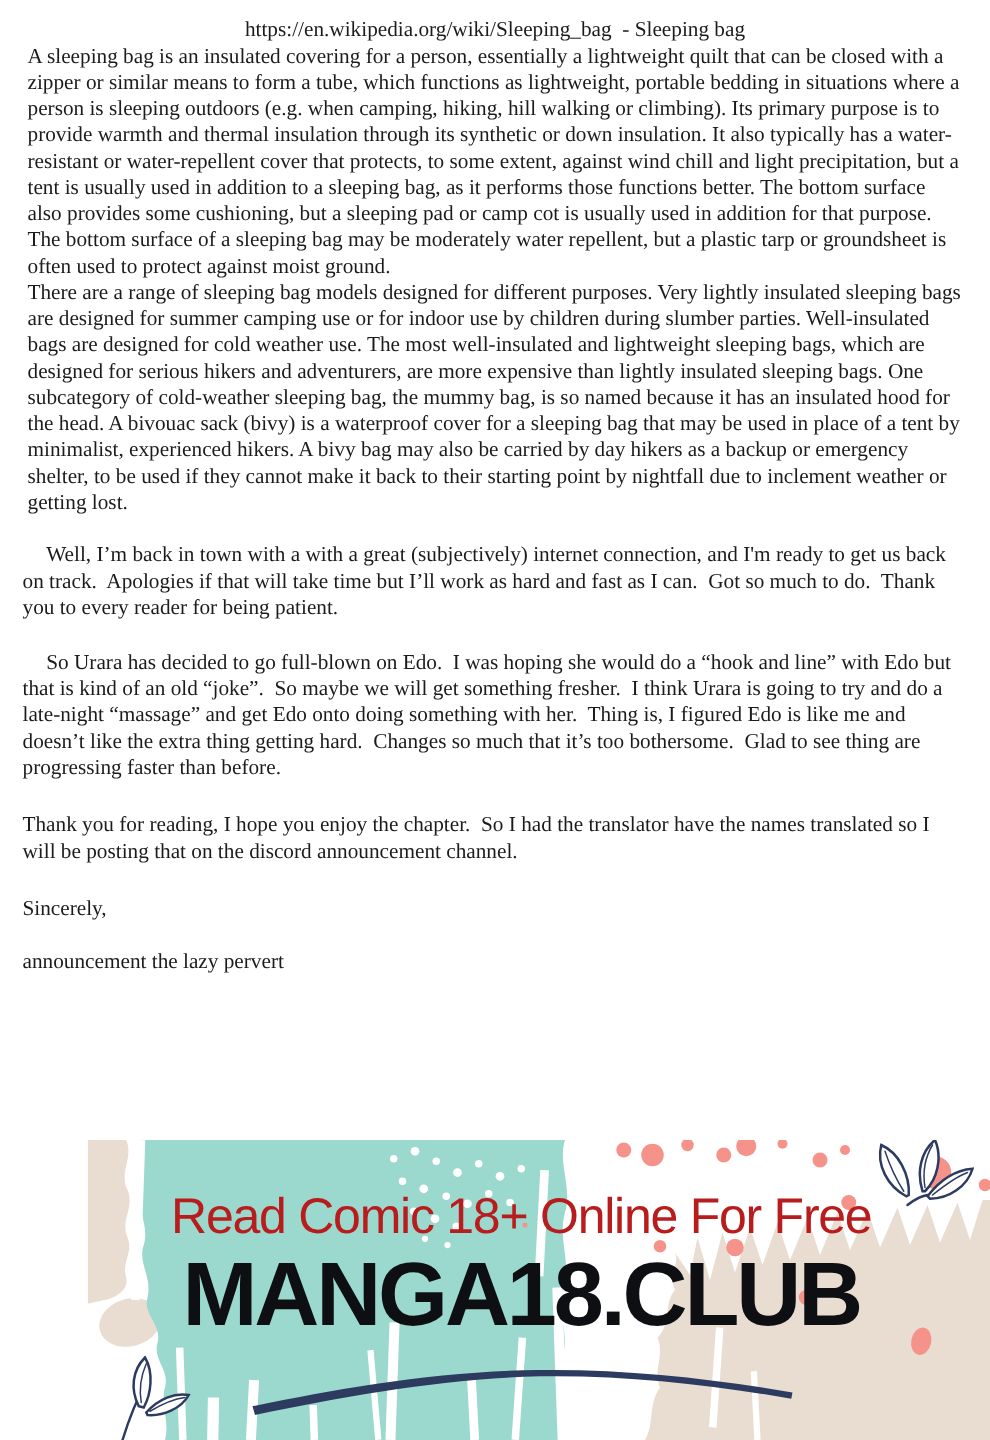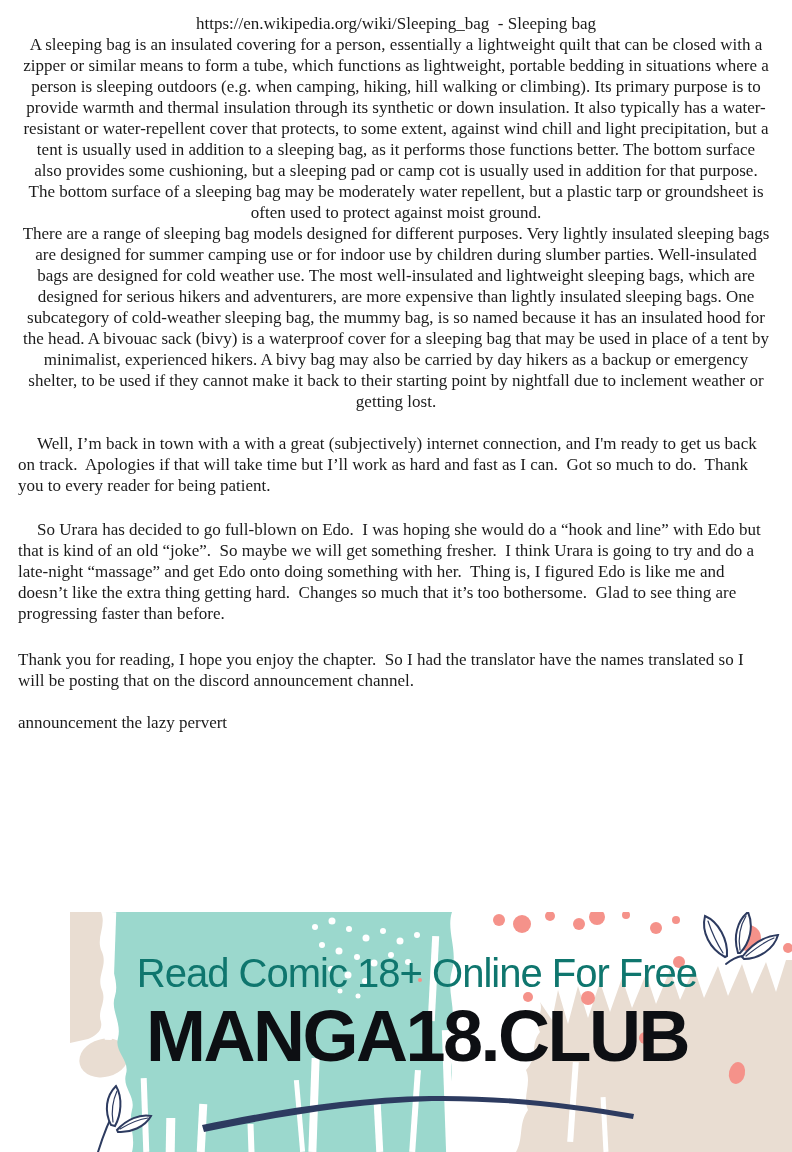--- a/index.html
+++ b/index.html
@@ -12,39 +12,39 @@
     font-family:"Liberation Serif", serif;
     color:#1b1b1b;
   }
   .doc{
     position:absolute;left:0;top:0;right:0;
     padding:13px 18px 0 18px;
     font-size:17px;line-height:21px;
   }
   .doc p{margin:0;white-space:pre-wrap;}
   .url-line{text-align:center;white-space:pre-wrap;}
-  .wiki{text-align:center;padding:0 4px;}
+  .wiki{text-align:left;padding:0 4px;}
   .salutation{margin-top:15px !important;}
   .p-well{margin-top:21px !important;text-indent:19px;}
   .p-urara{margin-top:23px !important;text-indent:19px;}
   .p-thanks{margin-top:25px !important;}
   .closing{margin-top:25px !important;}
   .signature{margin-top:21px !important;}
 
   .banner{
     position:absolute;left:70px;top:912px;width:722px;height:240px;
     background:#ffffff;overflow:hidden;display:block;cursor:pointer;
   }
   .banner svg{position:absolute;left:0;top:0;}
   .banner-tagline{
     position:absolute;left:0;right:28px;top:40px;
     text-align:center;
     font-family:"Liberation Sans", sans-serif;
     font-size:40px;line-height:42px;letter-spacing:-1px;
-    color:#0f766e;
+    color:#b91c1c;
   }
   .banner-sitename{
     position:absolute;left:0;right:28px;top:93px;
     text-align:center;
     font-family:"Liberation Sans", sans-serif;
     font-weight:bold;
     font-size:72px;line-height:62px;letter-spacing:-2.5px;
     color:#0d0f13;
   }
 </style>
@@ -53,20 +53,21 @@
 
 <div class="page">
 
   <div class="doc">
     <p class="url-line">https://en.wikipedia.org/wiki/Sleeping_bag  - Sleeping bag</p>
     <p class="wiki">A sleeping bag is an insulated covering for a person, essentially a lightweight quilt that can be closed with a zipper or similar means to form a tube, which functions as lightweight, portable bedding in situations where a person is sleeping outdoors (e.g. when camping, hiking, hill walking or climbing). Its primary purpose is to provide warmth and thermal insulation through its synthetic or down insulation. It also typically has a water-resistant or water-repellent cover that protects, to some extent, against wind chill and light precipitation, but a tent is usually used in addition to a sleeping bag, as it performs those functions better. The bottom surface also provides some cushioning, but a sleeping pad or camp cot is usually used in addition for that purpose. The bottom surface of a sleeping bag may be moderately water repellent, but a plastic tarp or groundsheet is often used to protect against moist ground.</p>
     <p class="wiki">There are a range of sleeping bag models designed for different purposes. Very lightly insulated sleeping bags are designed for summer camping use or for indoor use by children during slumber parties. Well-insulated bags are designed for cold weather use. The most well-insulated and lightweight sleeping bags, which are designed for serious hikers and adventurers, are more expensive than lightly insulated sleeping bags. One subcategory of cold-weather sleeping bag, the mummy bag, is so named because it has an insulated hood for the head. A bivouac sack (bivy) is a waterproof cover for a sleeping bag that may be used in place of a tent by minimalist, experienced hikers. A bivy bag may also be carried by day hikers as a backup or emergency shelter, to be used if they cannot make it back to their starting point by nightfall due to inclement weather or getting lost.</p>
     <p class="p-well">Well, I’m back in town with a with a great (subjectively) internet connection, and I'm ready to get us back on track.  Apologies if that will take time but I’ll work as hard and fast as I can.  Got so much to do.  Thank you to every reader for being patient.</p>
     <p class="p-urara">So Urara has decided to go full-blown on Edo.  I was hoping she would do a “hook and line” with Edo but that is kind of an old “joke”.  So maybe we will get something fresher.  I think Urara is going to try and do a late-night “massage” and get Edo onto doing something with her.  Thing is, I figured Edo is like me and doesn’t like the extra thing getting hard.  Changes so much that it’s too bothersome.  Glad to see thing are progressing faster than before.</p>
     <p class="p-thanks">Thank you for reading, I hope you enjoy the chapter.  So I had the translator have the names translated so I will be posting that on the discord announcement channel.</p>
+    <p class="closing">Sincerely,</p>
     <p class="signature">announcement the lazy pervert</p>
   </div>
 
   <div class="banner">
     <svg width="722" height="240" viewBox="0 0 722 240">
 
       <path fill="#e9ddd2" d="M0,0 L31,0 C37,14 25,26 32,40 C38,54 26,64 32,78 C37,90 27,98 31,110 C33,119 25,124 18,127 L0,131 Z"></path>
       <ellipse fill="#e9ddd2" cx="34" cy="146" rx="25" ry="19" transform="rotate(-15 34 146)"></ellipse>
 
       <path fill="#9bd8cd" d="M42,0 L382,0 C376,18 388,38 382,58 C376,80 387,96 381,116 C375,138 386,154 380,174 C374,196 384,210 378,226 C375,234 379,238 377,240 L62,240 C66,224 58,212 62,198 C66,184 52,176 56,162 C60,148 44,140 48,126 C52,110 40,98 45,84 C50,68 38,54 43,40 C47,28 40,14 42,0 Z"></path>

